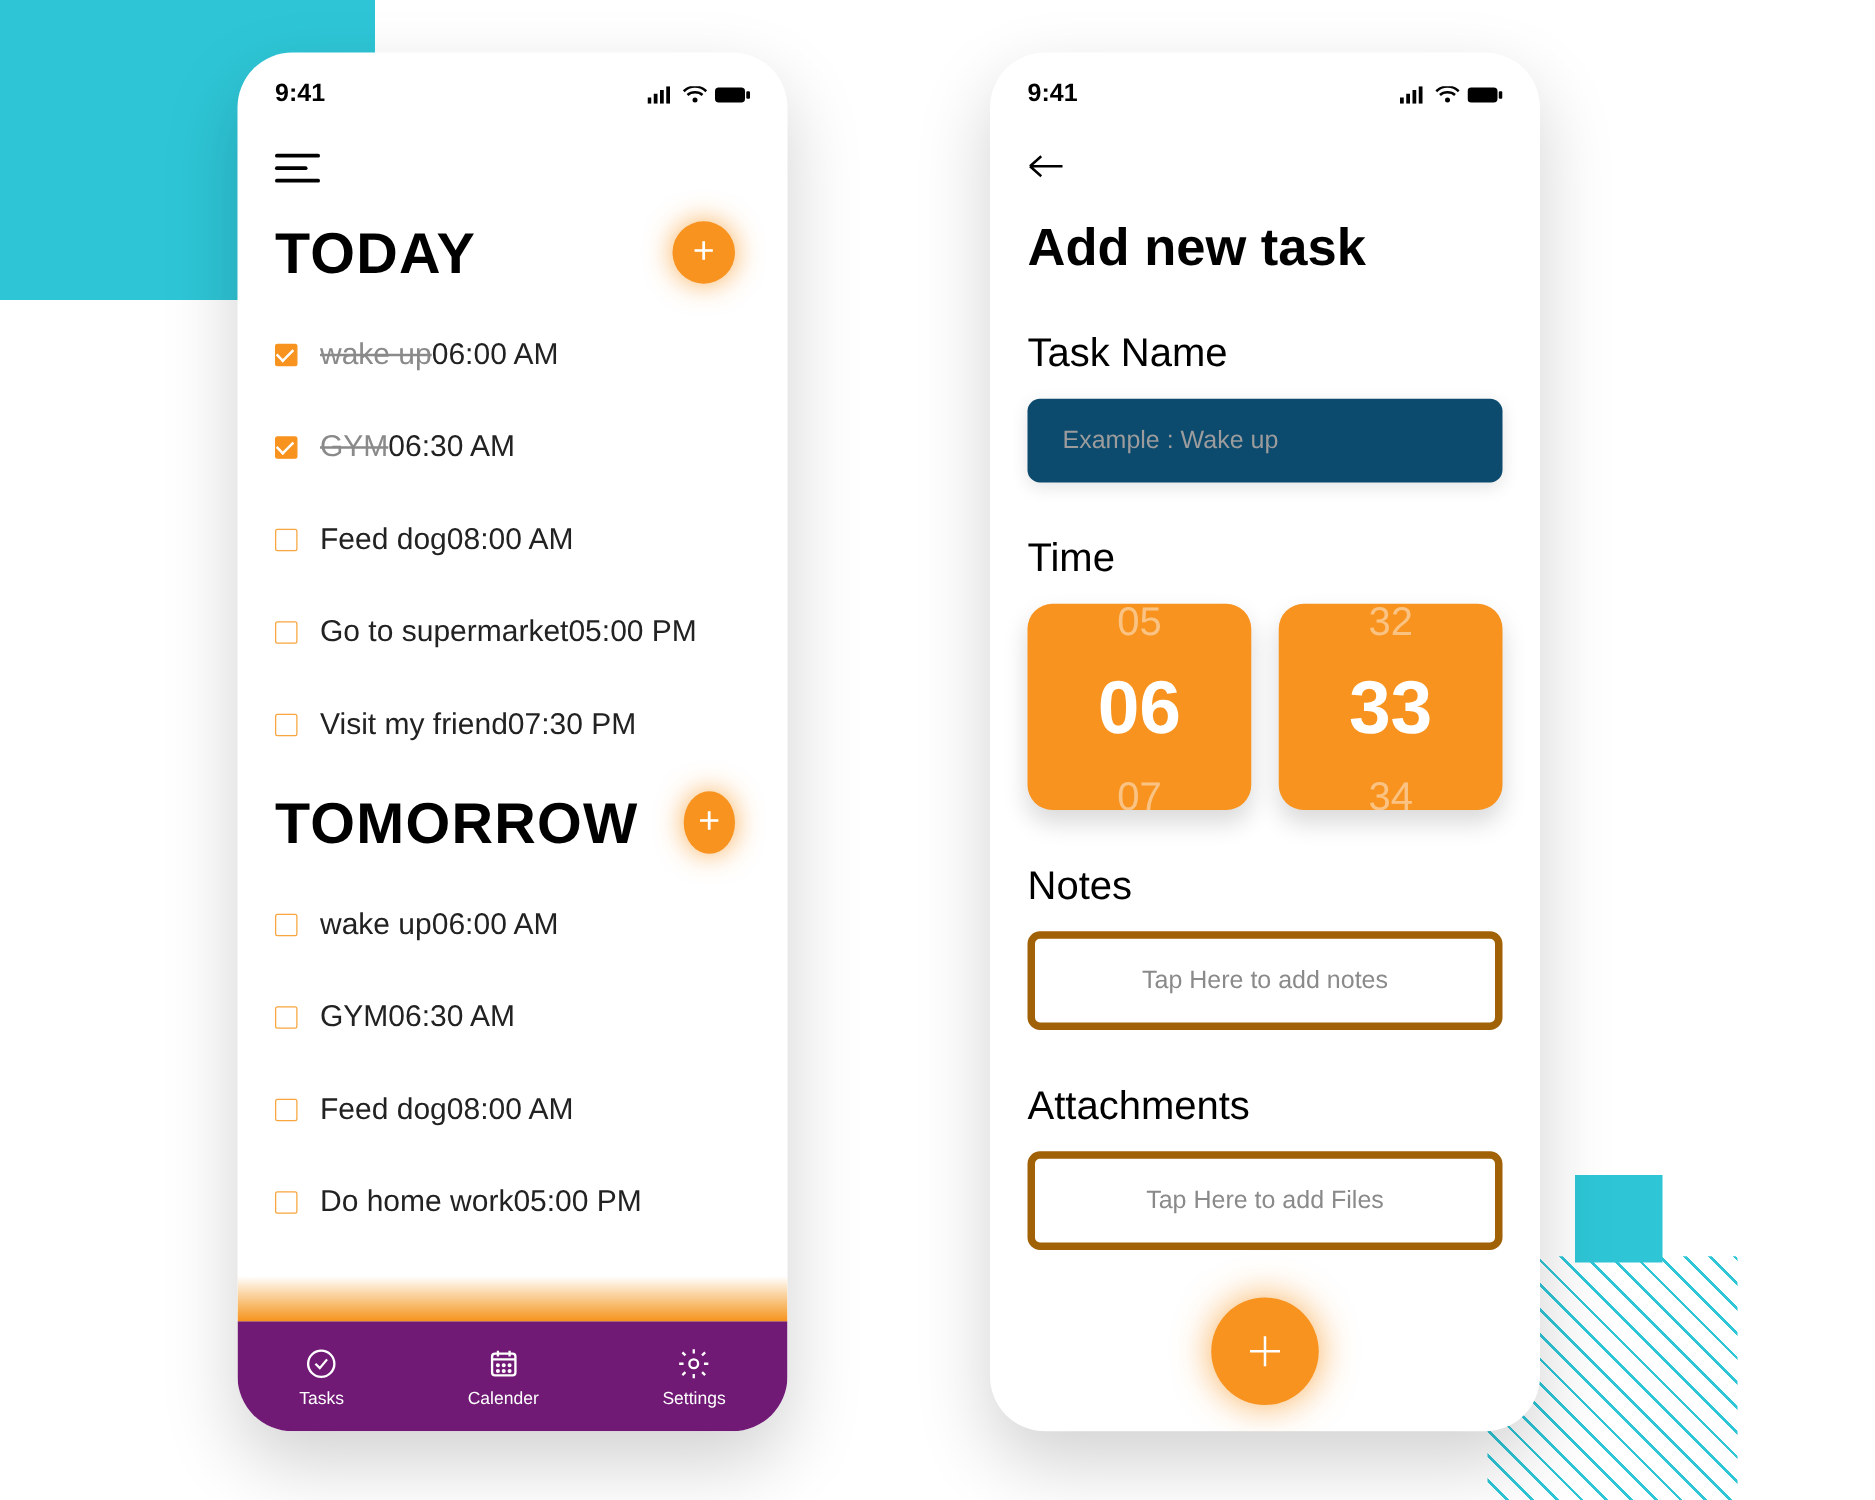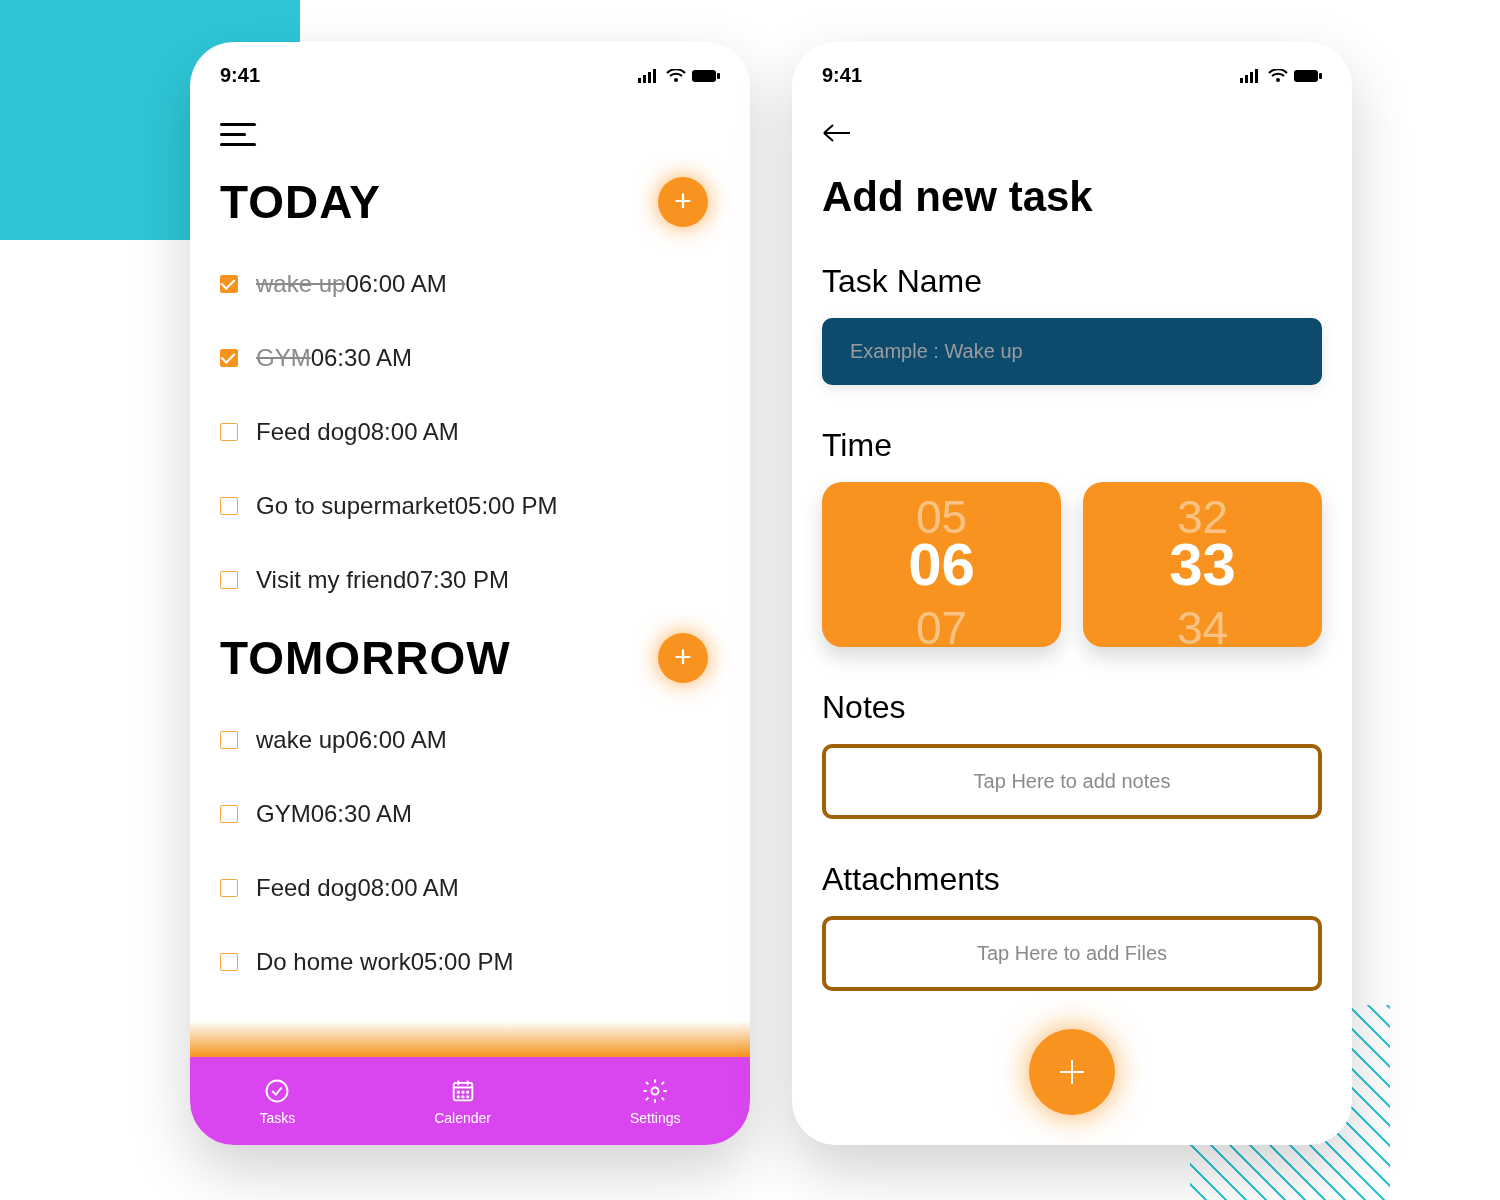--- a/index.html
+++ b/index.html
@@ -25,21 +25,21 @@
   .bg-stripes {
     position:absolute; right:110px; top:1005px;
     width:200px; height:200px;
     background: repeating-linear-gradient(45deg,#2ec6d7 0 2px,transparent 2px 14px);
   }
 
   .stage { position:absolute; inset:0; }
 
   .phone {
     position:absolute;
-    width: 560px; height:1103px;
+    width: 440px; height:1103px;
     background:#fff;
     border-radius:44px;
     box-shadow: 0 25px 60px rgba(0,0,0,.18);
     overflow:hidden;
   }
   #phone-left  { left:190px; top:42px; }
   #phone-right { left:792px; top:42px; }
 
   .status-bar{
     display:flex; justify-content:space-between; align-items:center;
@@ -91,21 +91,21 @@
     content:"";position:absolute;left:3px;top:0px;width:6px;height:11px;
     border:solid #fff;border-width:0 2px 2px 0;transform:rotate(45deg);
   }
   .task .label{color:#222;}
   .task.done .label{ text-decoration:line-through;color:#8a8a8a;}
   .task .time{color:#222;}
 
   .navbar{
     position:absolute;left:0;right:0;bottom:0;
     height:88px;
-    background:#d946ef;
+    background:#701a75;
     display:flex;justify-content:space-around;align-items:center;
     color:#fff;
   }
   .navbar::before{
     content:"";position:absolute;left:0;right:0;top:-36px;height:36px;
     background:linear-gradient(to bottom,rgba(255,255,255,0),#f7b45e 70%,#f7931e);
   }
   .nav-item{display:flex;flex-direction:column;align-items:center;gap:5px;font-size:14px;cursor:pointer;}
   .nav-item svg{width:28px;height:28px;stroke:#fff;fill:none;stroke-width:1.6;}
 
@@ -125,26 +125,26 @@
   }
   .time-row{
     display:flex;gap:22px;margin:0 30px;
   }
   .picker{
     flex:1;height:165px;border-radius:20px;background:#f7931e;
     color:#fff;overflow:hidden;position:relative;text-align:center;
     box-shadow:0 10px 20px rgba(0,0,0,.15);
     cursor:pointer;
   }
-  .picker .ghost{font-size:46px;opacity:.45;position:absolute;left:0;right:0;margin-top:12px;}
+  .picker .ghost{font-size:32px;opacity:.45;position:absolute;left:0;right:0;}
   .picker .ghost.top{top:-4px;}
   .picker .ghost.bottom{bottom:-8px;}
   .picker .main{font-size:60px;font-weight:600;line-height:165px;}
   .outline-btn{
-    margin:0 30px;border:4px solid #a16207;border-radius:10px;
+    margin:0 30px;border:6px solid #a16207;border-radius:10px;
     text-align:center;padding:22px 0;color:#8a8a8a;font-size:20px;
     cursor:pointer;
   }
   .big-add{
     width:86px;height:86px;border-radius:50%;
     background:#f7931e;margin:38px auto 0 auto;
     display:flex;align-items:center;justify-content:center;
     box-shadow:0 0 30px rgba(247,147,30,.75);
     cursor:pointer;
   }

